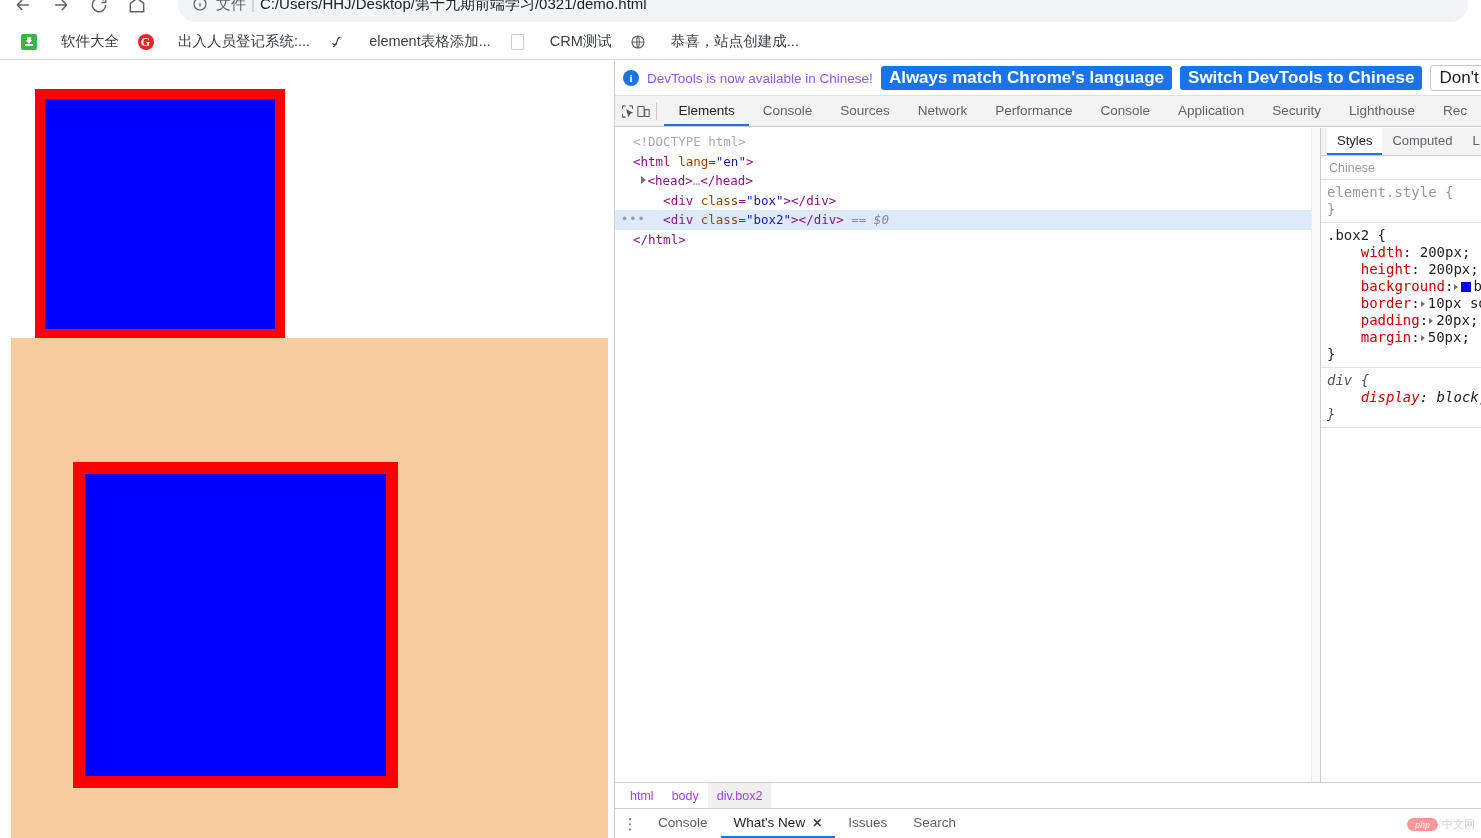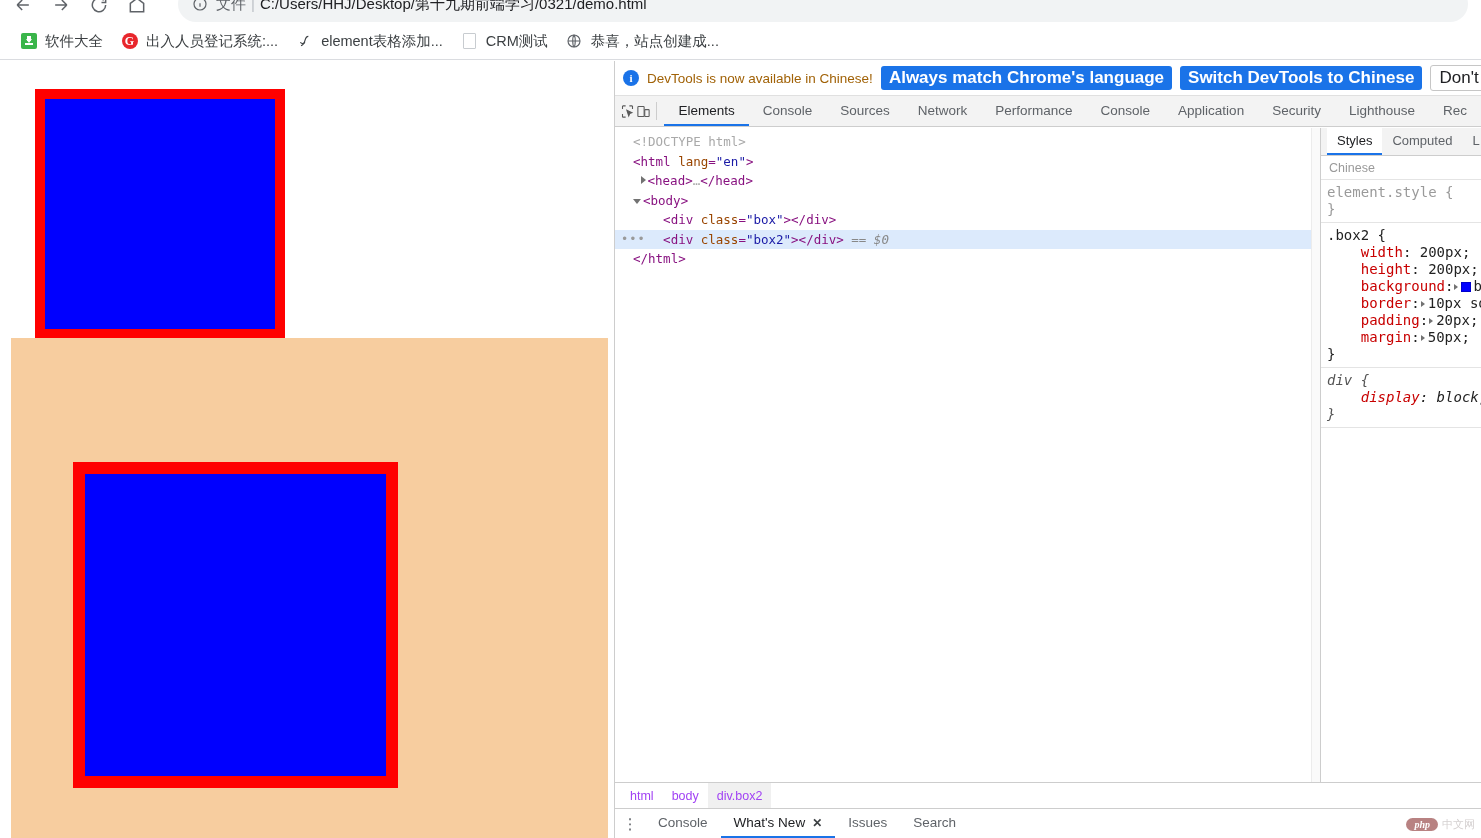--- a/index.html
+++ b/index.html
@@ -44,21 +44,21 @@
   .omnibox .url-sep { color: #bdc1c6; margin: 0 5px; }
 
   
   .bookmarks-bar {
     position: absolute; left: 0; top: 24px; width: 1481px; height: 36px;
     background: #fff; display: flex; align-items: center;
     padding-left: 12px; gap: 2px;
     border-bottom: 1px solid #dadce0;
   }
   .bookmark {
-    display: flex; gap: 8px;
+    display: flex; align-items: center; gap: 24px;
     padding: 4px 8px; border-radius: 4px; cursor: pointer;
     white-space: nowrap;
   }
   .bm-label { font-size: 14.5px; color: #3c4043; }
   .bm-ico { width: 17px; height: 17px; flex: 0 0 auto; display:flex; align-items:center; justify-content:center;}
 
   .ico-download {
     width: 16px; height: 16px; background: #3ab54a; border-radius: 2px;
     position: relative;
   }
@@ -125,21 +125,21 @@
     height: 35px; display: flex; align-items: center;
     padding: 0 8px; gap: 8px; background: #fff;
     border-bottom: 1px solid #e0e0e0;
   }
   .banner-info-icon {
     width: 16px; height: 16px; border-radius: 50%; background: #1a73e8;
     color: #fff; font-size: 11px; font-weight: bold; line-height: 16px;
     text-align: center; font-family: "Liberation Serif", serif;
     flex: 0 0 auto;
   }
-  .banner-text { font-size: 13.5px; color: #a16207; white-space: nowrap; }
+  .banner-text { font-size: 13.5px; color: #8b5cf6; white-space: nowrap; }
   .banner-btn {
     font-size: 17px; padding: 3px 8px; border-radius: 3px;
     white-space: nowrap; cursor: pointer; line-height: 18px;
   }
   .banner-btn.primary { background: #1a73e8; color: #fff; font-weight: bold; }
   .banner-btn.secondary { background: #fff; color: #202124; border: 1px solid #c6c6c6; }
 
   
   .dt-tabs {
     height: 31px; display: flex; align-items: stretch;
@@ -264,22 +264,22 @@
   }
   .drawer-tab.active { color: #202124; border-bottom-color: #1a73e8; }
   .drawer-close { font-size: 12px; font-weight: bold; color: #3c4043; }
 
   
   .watermark {
     position: absolute; right: 6px; bottom: 6px;
     display: flex; align-items: center; gap: 4px; opacity: 0.55;
   }
   .wm-php {
-    background: #7f1d1d; color: #fff; font-size: 10px; font-style: italic;
-    font-weight: bold; padding: 1px 8px; border-radius: 9px;
+    background: #ef4444; color: #fff; font-size: 10px; font-style: italic;
+    font-weight: normal; padding: 1px 8px; border-radius: 9px;
     font-family: "Liberation Serif", serif;
   }
   .wm-cn { font-size: 11px; color: #b0a8a8; }
 </style>
 </head>
 <body>
 
 <div id="app">
 
   <div class="browser-toolbar">
@@ -399,21 +399,20 @@
       <div class="dt-tab">Rec</div>
     </div>
 
     <div class="dt-body">
 
       <div class="dom-pane">
         <div class="dom-tree">
           <div class="dom-row"><span class="tok-doctype">&lt;!DOCTYPE html&gt;</span></div>
           <div class="dom-row"><span class="tok-punct">&lt;</span><span class="tok-tag">html</span> <span class="tok-attr">lang</span><span class="tok-punct">=</span><span class="tok-val">"en"</span><span class="tok-punct">&gt;</span></div>
           <div class="dom-row"> <span class="tri closed"></span><span class="tok-punct">&lt;</span><span class="tok-tag">head</span><span class="tok-punct">&gt;</span><span class="tok-doctype">…</span><span class="tok-punct">&lt;/</span><span class="tok-tag">head</span><span class="tok-punct">&gt;</span></div>
-          <div class="dom-row"><span class="tri open"></span><span class="tok-punct">&lt;</span><span class="tok-tag">body</span><span class="tok-punct">&gt;</span></div>
           <div class="dom-row">    <span class="tok-punct">&lt;</span><span class="tok-tag">div</span> <span class="tok-attr">class</span><span class="tok-punct">=</span><span class="tok-val">"box"</span><span class="tok-punct">&gt;&lt;/</span><span class="tok-tag">div</span><span class="tok-punct">&gt;</span></div>
           <div class="dom-row selected"><span class="gutter-dots">•••</span>    <span class="tok-punct">&lt;</span><span class="tok-tag">div</span> <span class="tok-attr">class</span><span class="tok-punct">=</span><span class="tok-val">"box2"</span><span class="tok-punct">&gt;&lt;/</span><span class="tok-tag">div</span><span class="tok-punct">&gt;</span> <span class="tok-dollar">== $0</span></div>
           <div class="dom-row"><span class="tok-punct">&lt;/</span><span class="tok-tag">html</span><span class="tok-punct">&gt;</span></div>
         </div>
         <div class="dom-scrollbar"></div>
       </div>
 
       <div class="styles-pane">
         <div class="styles-tabs">
           <div class="styles-tab active">Styles</div>

